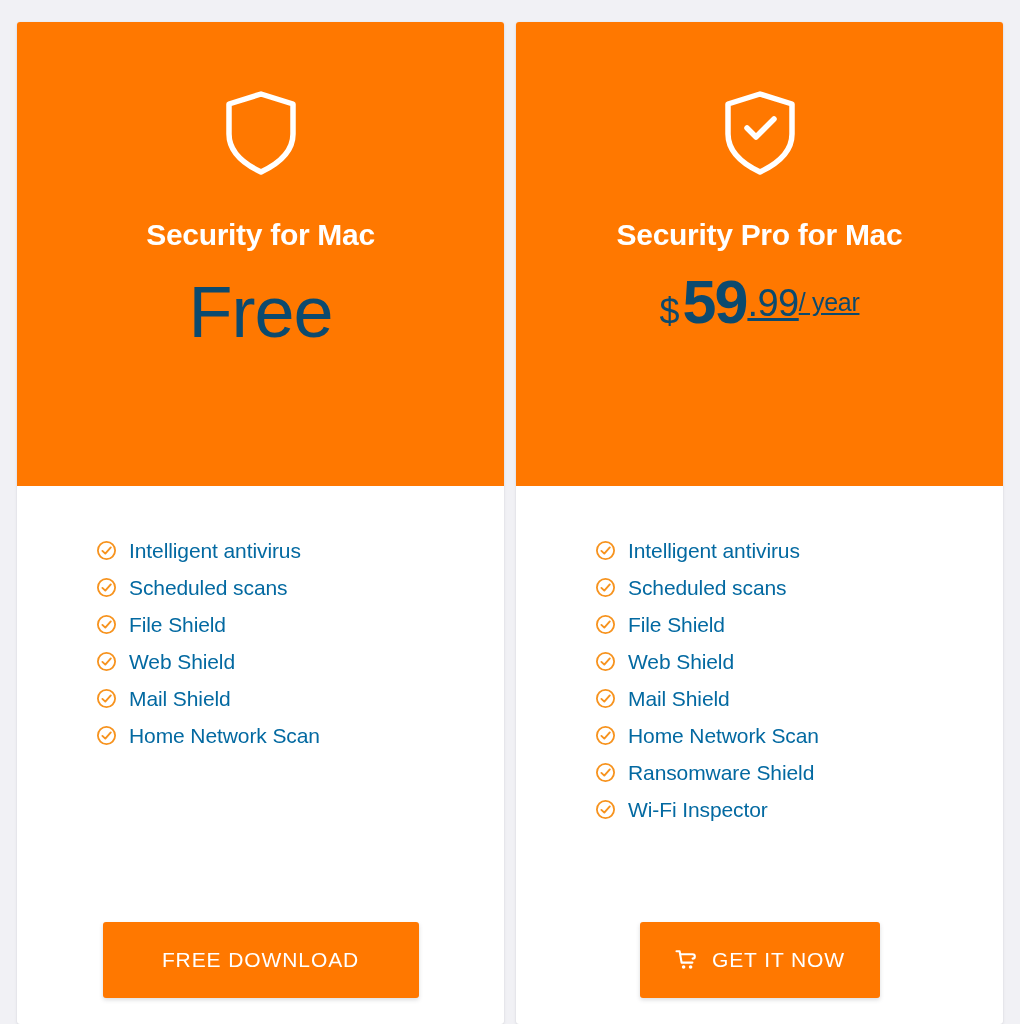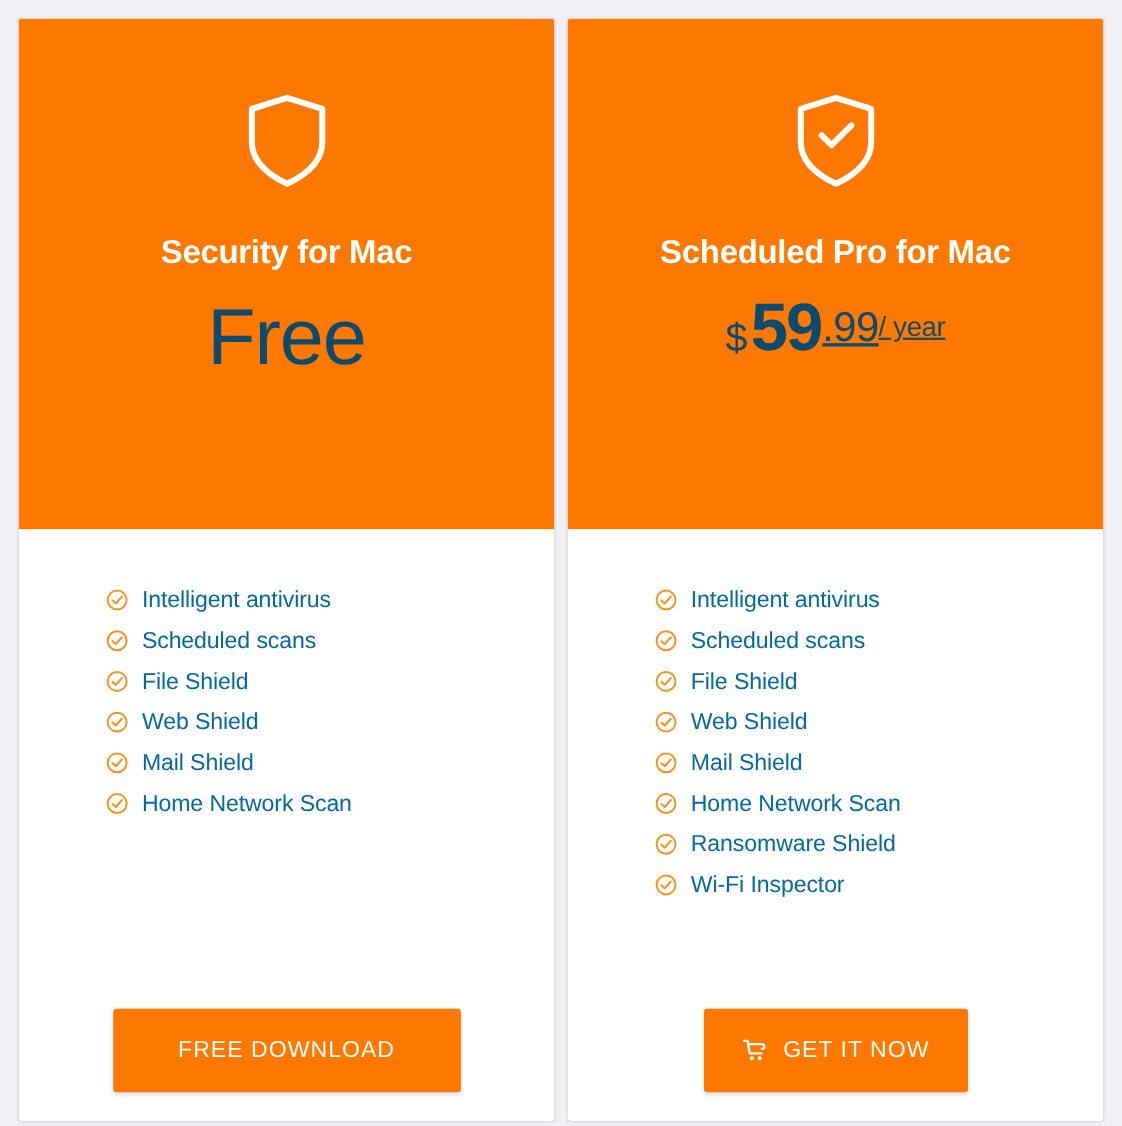--- a/index.html
+++ b/index.html
@@ -12,21 +12,21 @@
     overflow: hidden;
   }
 
   .pricing-wrap {
     position: relative;
     width: 1020px;
     height: 1024px;
     padding: 12px 17px 0 17px;
     display: flex;
     gap: 12px;
-    align-items: center;
+    align-items: flex-end;
   }
 
   .card {
     position: relative;
     width: 487px;
     height: 1002px;
     background: #ffffff;
     border-radius: 3px;
     box-shadow: 0 1px 3px rgba(60,64,80,0.13), 0 0 1px rgba(60,64,80,0.10);
     display: flex;
@@ -253,21 +253,21 @@
   <div class="card">
 
     <div class="card-header">
       <span>
         <svg class="shield-icon" viewBox="0 0 76 86" fill="none" xmlns="http://www.w3.org/2000/svg">
           <path d="M38 4 L70 14 V44 C70 62 55 74 38 82 C21 74 6 62 6 44 V14 Z" stroke="#ffffff" stroke-width="5.5" stroke-linejoin="round" fill="none"></path>
           <path d="M25 38 L34 47 L52 29" stroke="#ffffff" stroke-width="5.5" fill="none" stroke-linecap="round" stroke-linejoin="round"></path>
         </svg>
       </span>
 
-      <div class="card-title">Scheduled Pro for Mac</div>
+      <div class="card-title">Security Pro for Mac</div>
 
       <div class="price-block">
         <span class="price-currency">$</span>
         <span class="price-amount">59</span>
         <span class="price-tail">
           <span class="price-cents">.99</span>
           <span class="price-period">/ year</span>
         </span>
       </div>
     </div>

